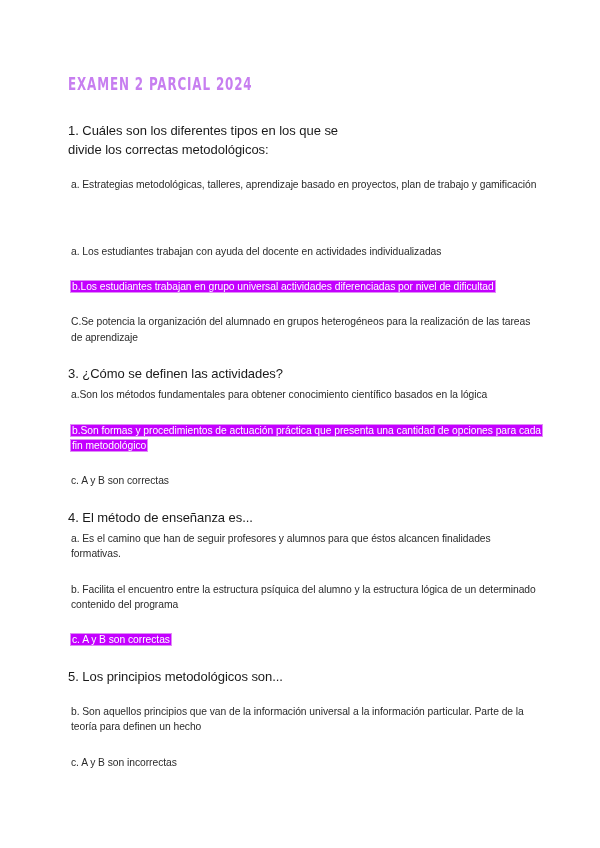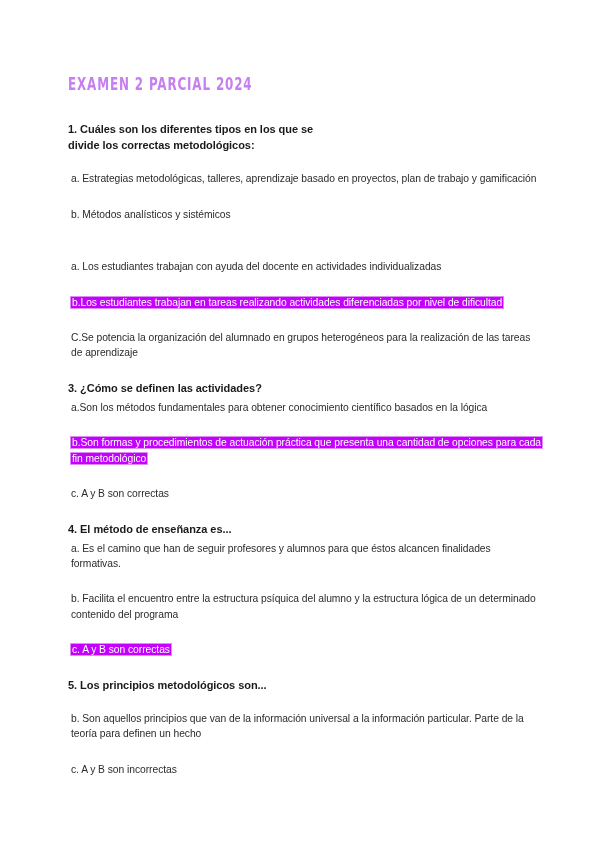--- a/index.html
+++ b/index.html
@@ -40,22 +40,22 @@
     transform-origin: left center;
     white-space: nowrap;
   }
 
   
   .q-block {
     margin: 0;
   }
 
   .q-heading {
-    font-size: 11px;
-    font-weight: 700;
+    font-size: 13px;
+    font-weight: 400;
     color: #1a1a1a;
     line-height: 1.45;
     margin: 0;
     letter-spacing: -0.05px;
   }
 
   .answer {
     font-size: 10.3px;
     font-weight: 400;
     color: #2b2b2b;
@@ -93,35 +93,32 @@
   <div class="q-block">
     <div class="q-heading">
       <div>1. Cuáles son los diferentes tipos en los que se</div>
       <div>divide los correctas metodológicos:</div>
     </div>
     <div class="gap-md"></div>
     <p class="answer">
       <span class="txt">a. Estrategias metodológicas, talleres, aprendizaje basado en proyectos, plan de trabajo y gamificación</span>
     </p>
     <div class="gap-md"></div>
-    <p class="answer">
-      <span class="txt">b. Métodos analísticos y sistémicos</span>
-    </p>
     <div class="gap-md"></div>
   </div>
 
   <div class="gap-lg"></div>
 
   <div class="q-block">
     <p class="answer">
       <span class="txt">a. Los estudiantes trabajan con ayuda del docente en actividades individualizadas</span>
     </p>
     <div class="gap-md"></div>
     <p class="answer hl">
-      <span class="hl-run">b.Los estudiantes trabajan en tareas realizando actividades diferenciadas por nivel de dificultad</span>
+      <span class="hl-run">b.Los estudiantes trabajan en grupo universal actividades diferenciadas por nivel de dificultad</span>
     </p>
     <div class="gap-md"></div>
     <p class="answer">
       <span class="txt">C.Se potencia la organización del alumnado en grupos heterogéneos para la realización de las tareas de aprendizaje</span>
     </p>
   </div>
 
   <div class="gap-lg"></div>
 
   <div class="q-block">

